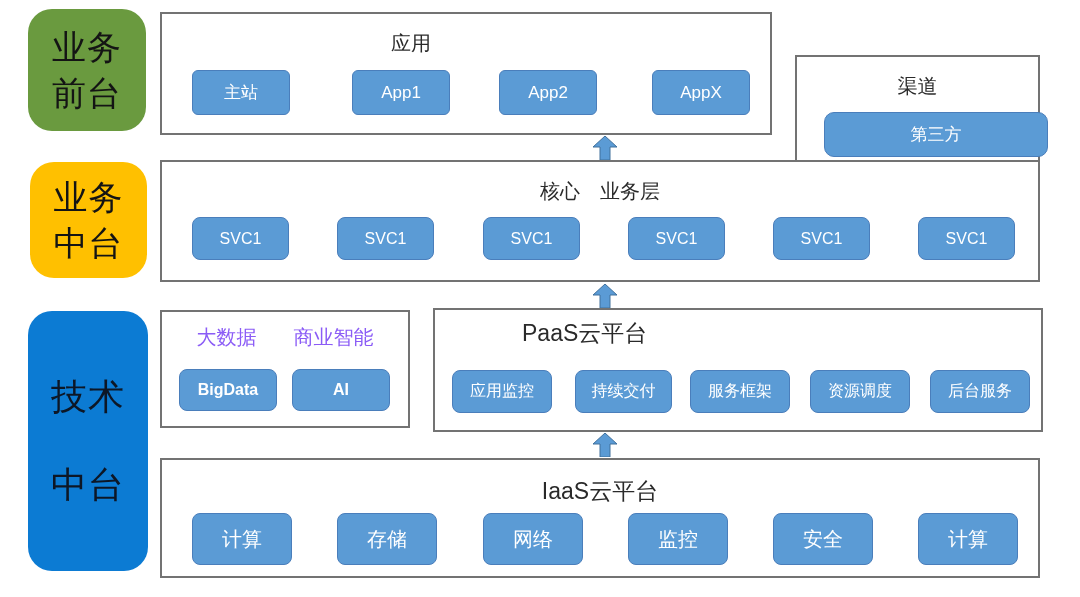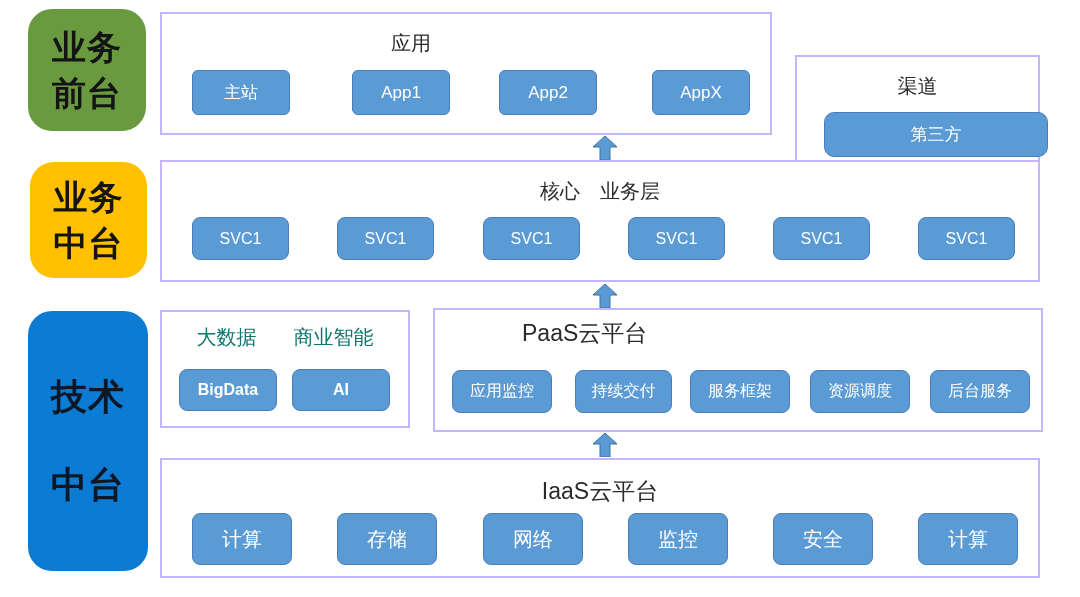--- a/index.html
+++ b/index.html
@@ -3,47 +3,47 @@
 <meta charset="utf-8">
 <style>
   html,body{margin:0;padding:0;background:#ffffff;}
   .canvas{
     position:relative;width:1080px;height:597px;background:#ffffff;overflow:hidden;
     font-family:"Liberation Sans","DejaVu Sans",sans-serif;color:#262626;
   }
   
   .side-label{
     position:absolute;display:flex;flex-direction:column;align-items:center;justify-content:center;
-    font-size:34px;font-weight:700;color:#141414;border-radius:24px;line-height:46px;letter-spacing:1px;
+    font-size:34px;font-weight:400;color:#141414;border-radius:24px;line-height:46px;letter-spacing:1px;
   }
   .side-front{left:28px;top:9px;width:118px;height:122px;background:#6A9A3F;}
   .side-middle{left:30px;top:162px;width:117px;height:116px;background:#FFC000;}
   .side-tech{left:28px;top:311px;width:120px;height:260px;background:#0C7BD3;font-size:36px;color:#0d1726;}
   .side-tech .ln{line-height:42px;}
   .side-tech .gap{height:46px;}
   
   .box{
-    position:absolute;background:#ffffff;border:2px solid #c4b5fd;box-sizing:border-box;padding-left:32px;
+    position:absolute;background:#ffffff;border:2px solid #737373;box-sizing:border-box;padding-left:32px;
   }
   .box-app{left:160px;top:12px;width:612px;height:123px;}
   .box-channel{left:795px;top:12px;width:245px;height:123px;margin-top:43px;}
   .box-core{left:160px;top:160px;width:880px;height:122px;}
   .box-bigdata{left:160px;top:310px;width:250px;height:118px;}
   .box-paas{left:433px;top:308px;width:610px;height:124px;}
   .box-iaas{left:160px;top:458px;width:880px;height:120px;}
   .box-title{
     position:absolute;left:0;right:0;top:16px;text-align:center;font-size:20px;color:#2a2a2a;
   }
   .box-app .box-title{padding-right:110px;}
   .title-big{font-size:23px;}
   .box-paas .box-title{left:87px;right:auto;top:8px;text-align:right;}
   .box-iaas .box-title{top:16px;}
   .dual-title{
     position:absolute;left:0;right:0;top:12px;display:flex;justify-content:center;gap:37px;
-    font-size:20px;color:#0f766e;
+    font-size:20px;color:#8b5cf6;
   }
   
   .btn{
     position:absolute;background:#5B9BD5;border:1.5px solid #4A7EBB;border-radius:8px;color:#ffffff;
     display:flex;align-items:center;justify-content:center;box-sizing:border-box;font-size:16px;
   }
   .btn-app{top:56px;width:98px;height:45px;font-size:17px;border-radius:6px;}
   .btn-channel{top:55px;left:27px;width:224px;height:45px;font-size:17px;border-radius:10px;}
   .btn-svc{top:55px;width:97px;height:43px;font-size:16px;}
   .btn-bd{top:57px;width:98px;height:42px;font-size:16px;font-weight:600;}

